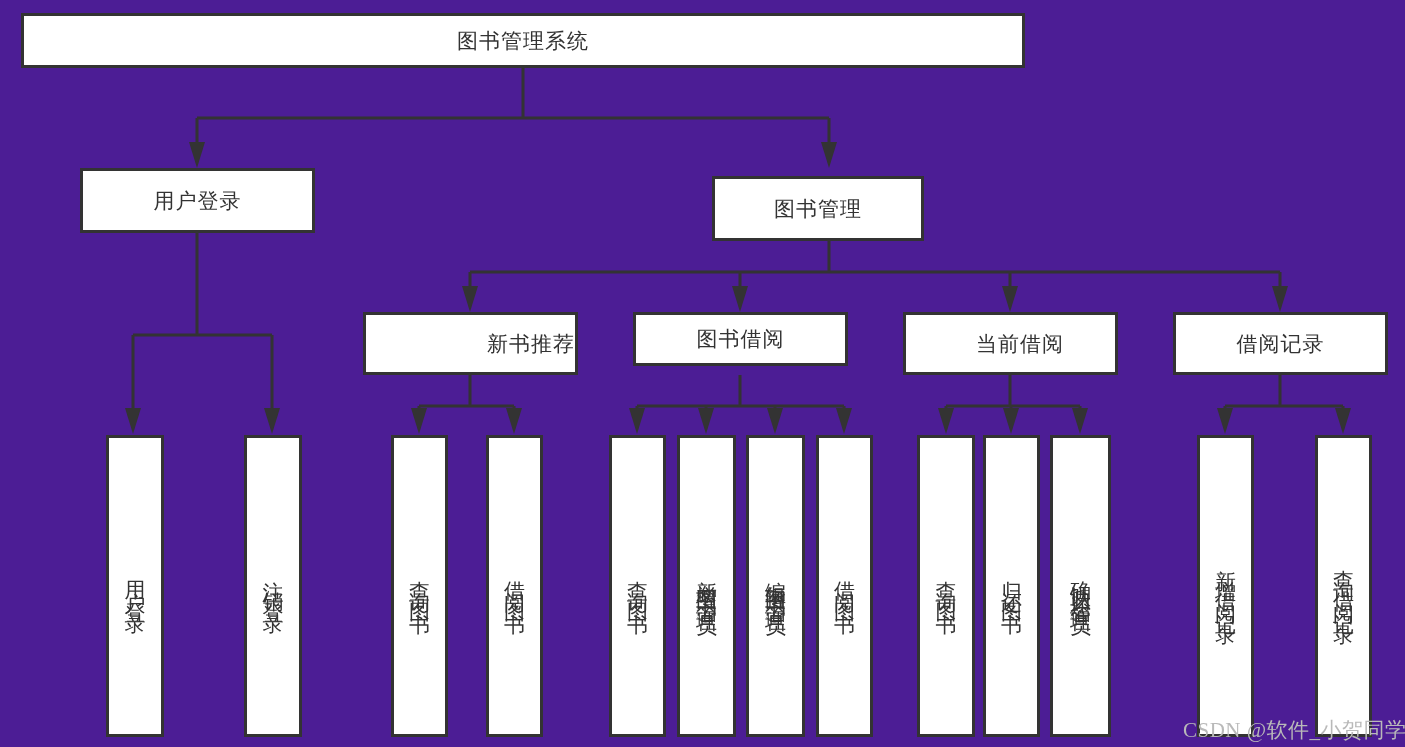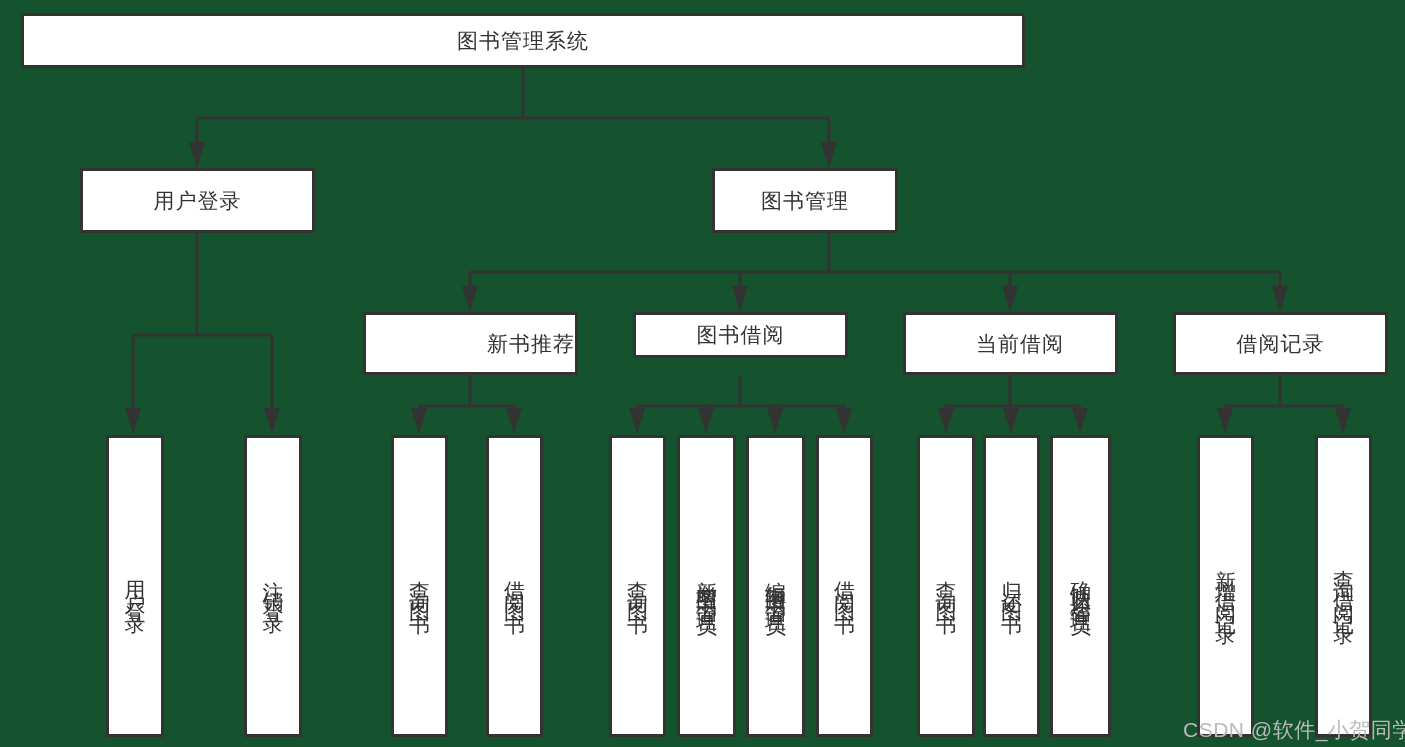--- a/index.html
+++ b/index.html
@@ -1,20 +1,20 @@
 <!DOCTYPE html>
 <html><head>
 <meta charset="utf-8">
 <style>
   html,body{margin:0;padding:0;background:#fff;}
   .canvas{
     position:relative;
     width:1405px;height:747px;
-    background:#14532d;
-    font-family:Liberation Sans, sans-serif;
+    background:#4c1d95;
+    font-family:Liberation Serif, serif;
     overflow:hidden;
   }
   .connectors{position:absolute;left:0;top:0;z-index:1;}
   .box{
     position:absolute;
     box-sizing:border-box;
     border:3px solid #333;
     background:#fff;
     display:flex;
     align-items:center;
@@ -31,23 +31,23 @@
     writing-mode:vertical-rl;
     font-size:21px;
     color:#333;
     letter-spacing:11px;
     white-space:nowrap;
   }
   .vbox .lbl.long{letter-spacing:5px;}
   
   #b-root{left:21px;top:13px;width:1004px;height:55px;}
   #b-user-login{left:80px;top:168px;width:235px;height:65px;}
-  #b-book-mgmt{left:712px;top:168px;width:186px;height:65px;}
+  #b-book-mgmt{left:712px;top:176px;width:212px;height:65px;}
   #b-new-books{left:363px;top:312px;width:215px;height:63px;justify-content:flex-end;}
-  #b-book-borrow{left:633px;top:312px;width:215px;height:46px;}
+  #b-book-borrow{left:633px;top:312px;width:215px;height:54px;}
   #b-current-borrow{left:903px;top:312px;width:215px;height:63px;padding-left:19px;}
   #b-borrow-records{left:1173px;top:312px;width:215px;height:63px;}
   
   .vbox{top:435px;height:302px;}
   #l-login{left:106px;width:58px;}
   #l-logout{left:244px;width:58px;}
   #l-nb-query{left:391px;width:57px;}
   #l-nb-borrow{left:486px;width:57px;}
   #l-bb-query{left:609px;width:57px;}
   #l-bb-add{left:677px;width:59px;}

